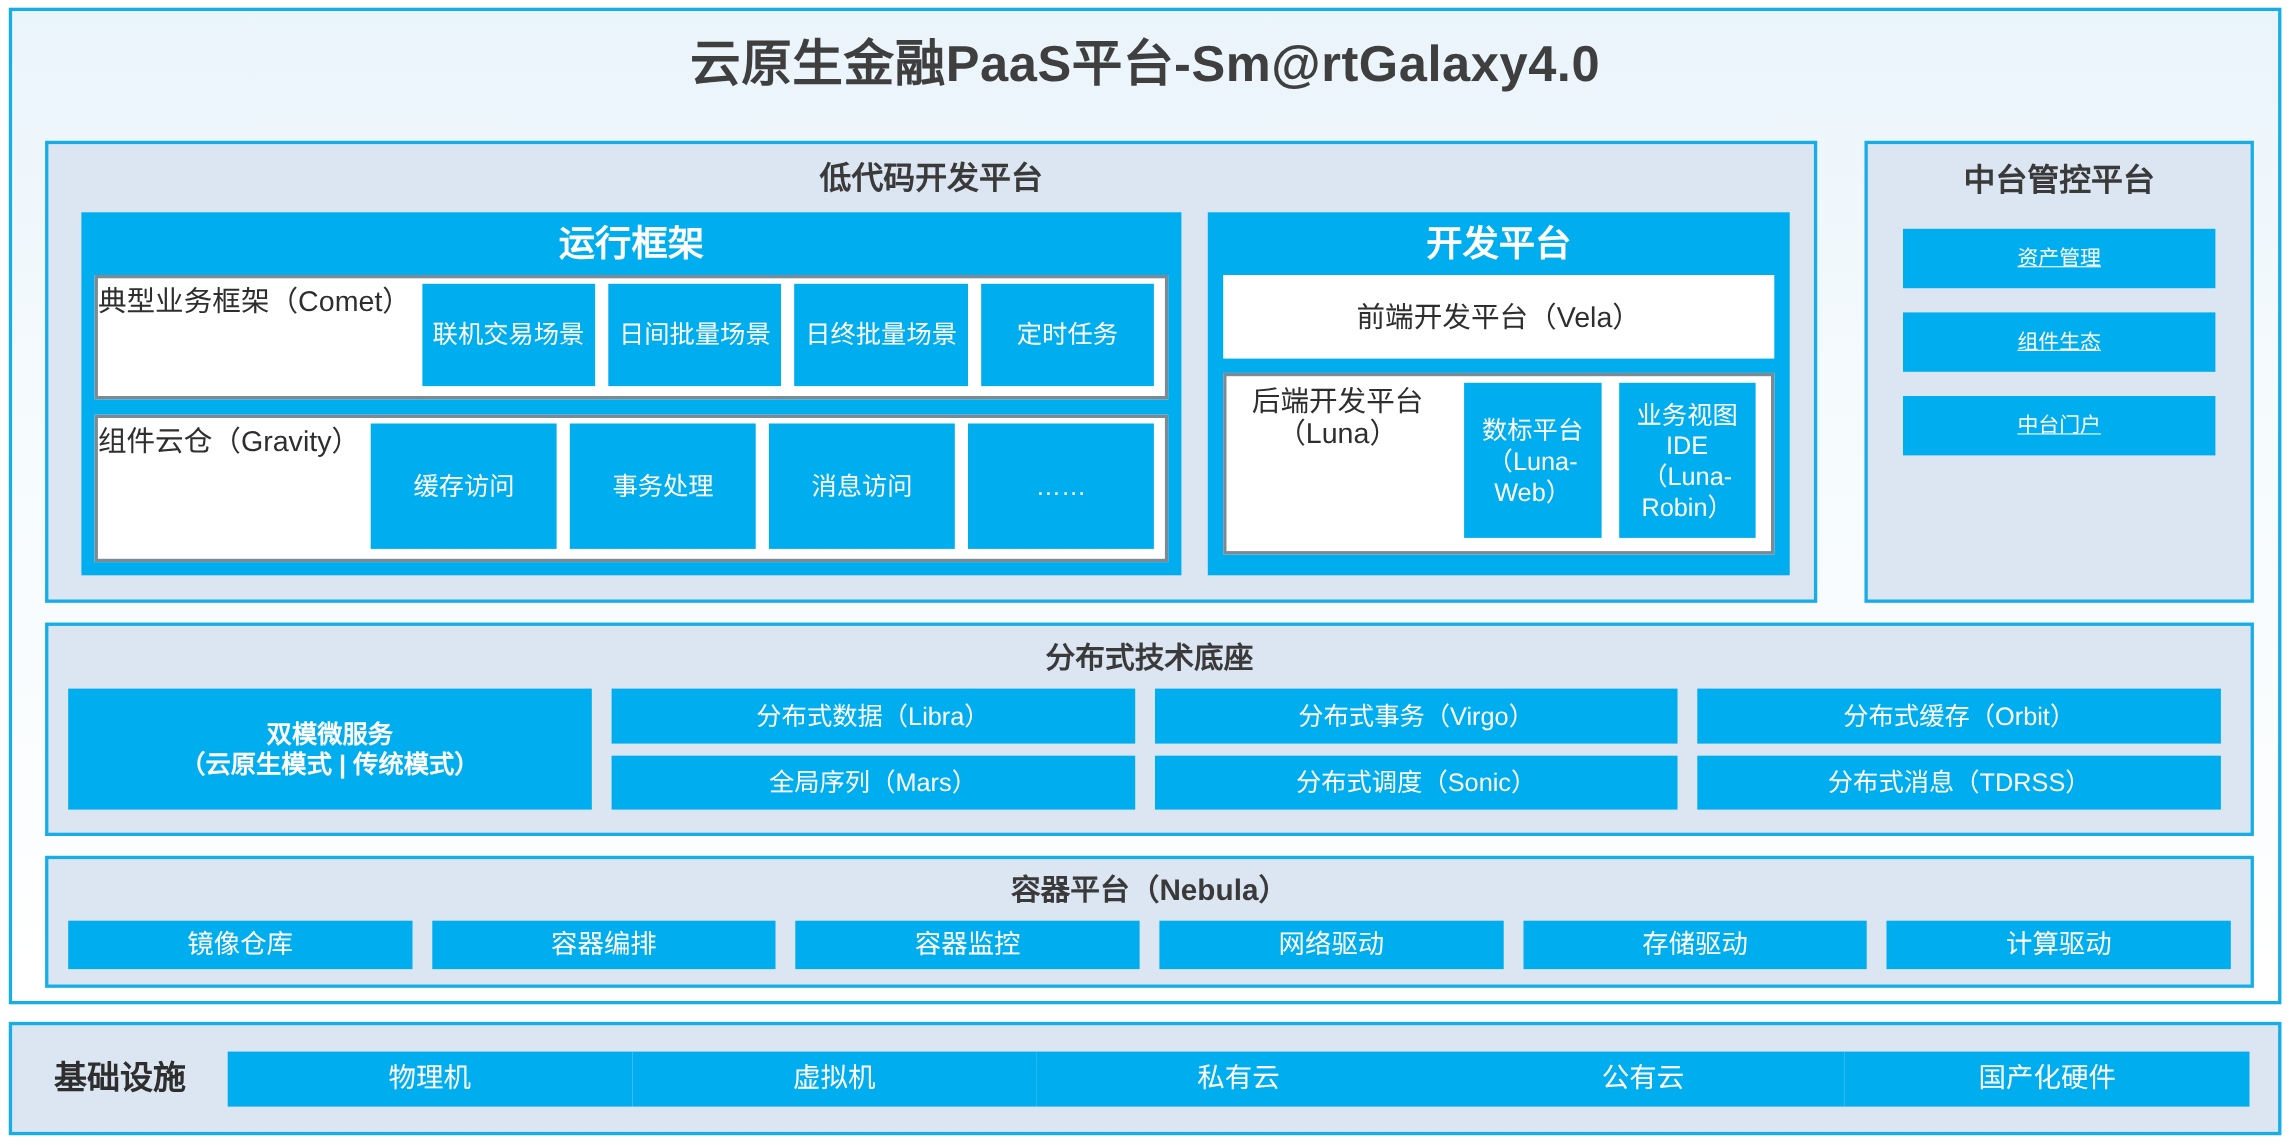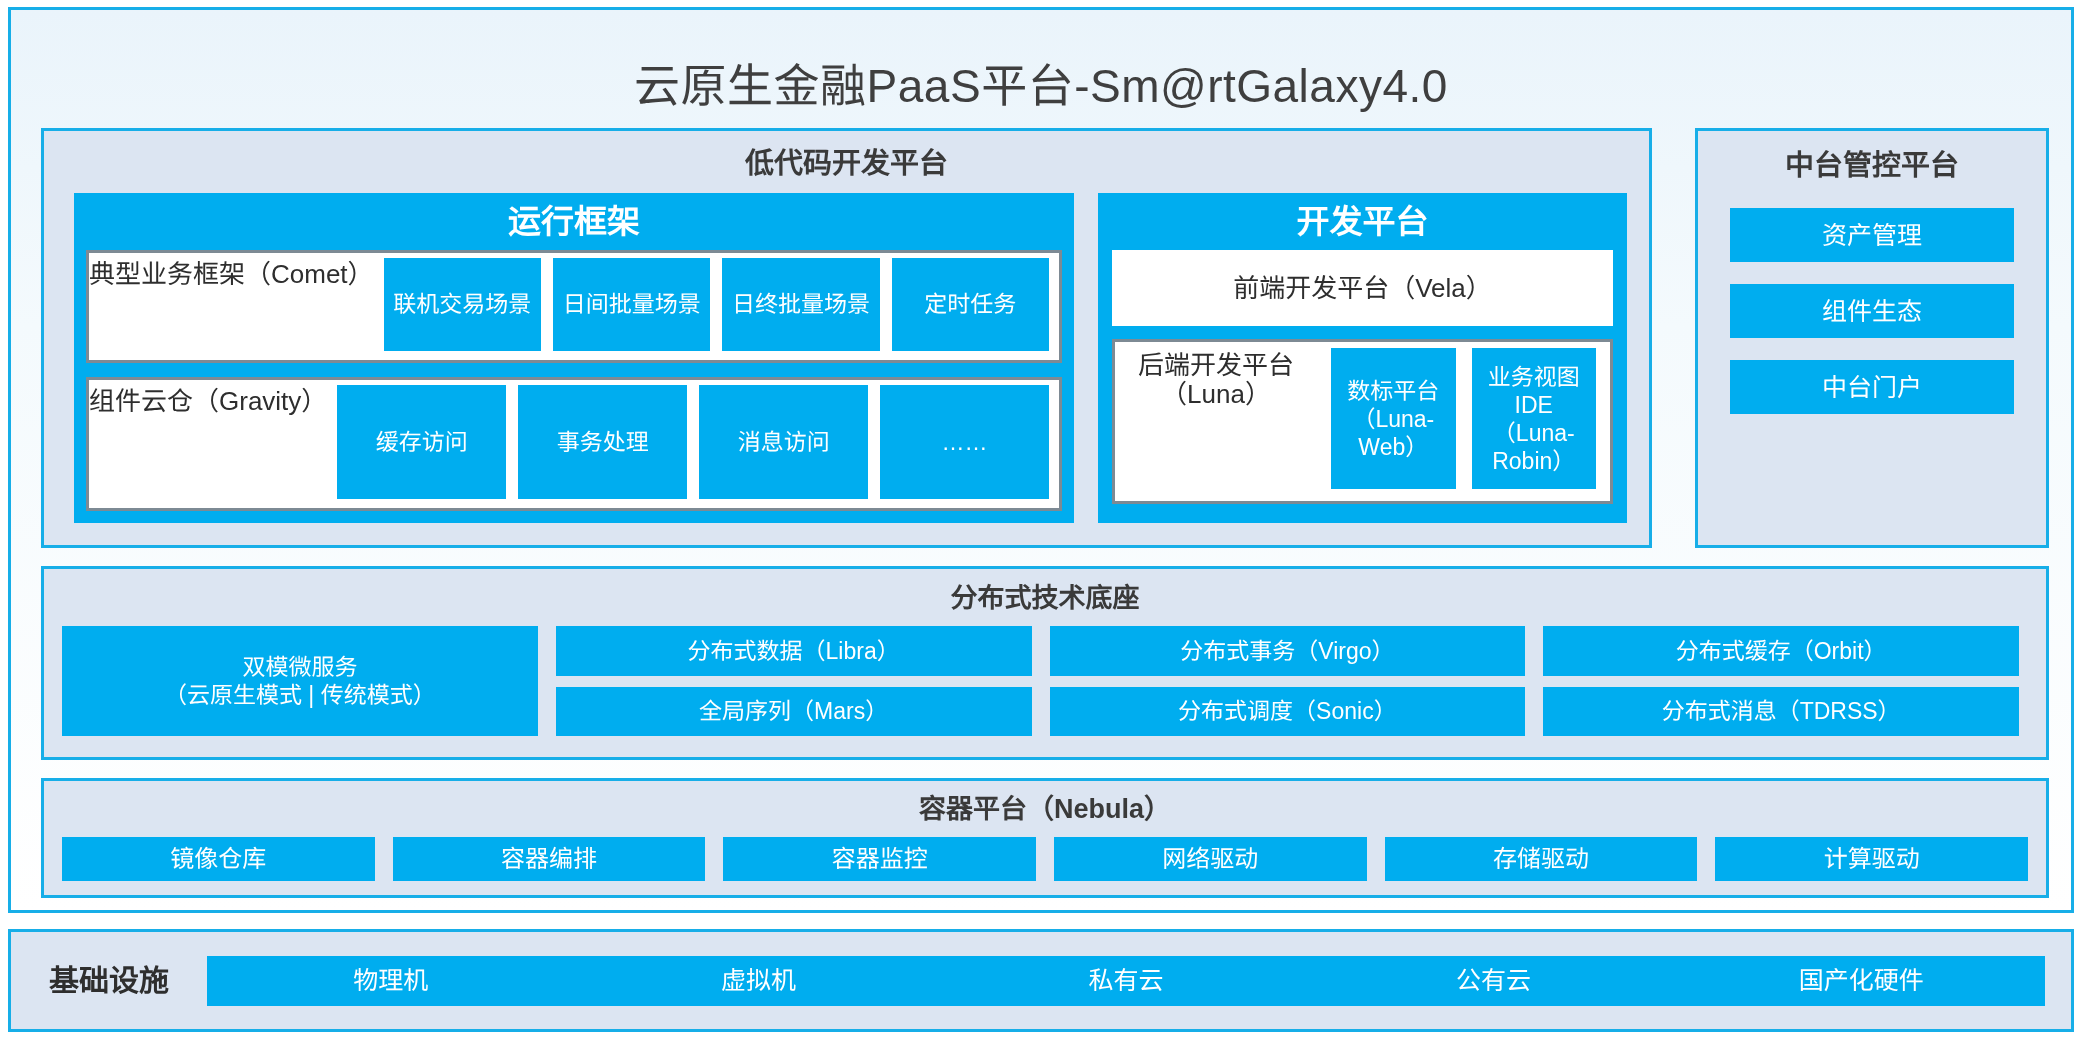--- a/index.html
+++ b/index.html
@@ -29,25 +29,24 @@
     height: 906px;
     box-sizing: border-box;
     border: 3px solid #17AEE8;
     background: linear-gradient(180deg, #EAF4FB 0%, #F4FAFD 35%, #FFFFFF 100%);
   }
 
   .main-title {
     text-align: center;
     font-size: 46px;
     color: #3F3F3F;
-    font-weight: 400;
+    font-weight: 700;
     letter-spacing: 0.5px;
     padding-top: 21px;
     line-height: 1.18;
-    margin-top: 28px;
   }
 
   
   .panel {
     box-sizing: border-box;
     border: 3px solid #17AEE8;
     background: #DCE5F2;
   }
   .panel-title {
     text-align: center;
@@ -176,21 +175,21 @@
     width: 354px;
     height: 420px;
   }
   .midplat > .panel-title { padding-top: 18px; font-size: 29px; }
   .midplat .mid-chips {
     display: flex;
     flex-direction: column;
     gap: 22px;
     padding: 26px 32px 0 32px;
   }
-  .midplat .chip { height: 54px; font-size: 25px; }
+  .midplat .chip { height: 54px; font-size: 19px; text-decoration: underline; }
 
   
   .row2 {
     position: absolute;
     left: 30px;
     top: 556px;
     width: 2008px;
     height: 194px;
   }
   .row2 > .panel-title { padding-top: 14px; }
@@ -202,21 +201,21 @@
     box-sizing: content-box;
   }
   .tech-col {
     display: flex;
     flex-direction: column;
     gap: 11px;
     flex: 1 1 0;
     padding: 0 9px;
     box-sizing: border-box;
   }
-  .tech-col.single { padding-left: 0; }
+  .tech-col.single { padding-left: 0; font-weight: bold; }
   .tech-col .chip { flex: 1 1 0; }
   .tech-col.single .chip { flex-direction: column; }
 
   
   .row3 {
     position: absolute;
     left: 30px;
     top: 768px;
     width: 2008px;
     height: 120px;

